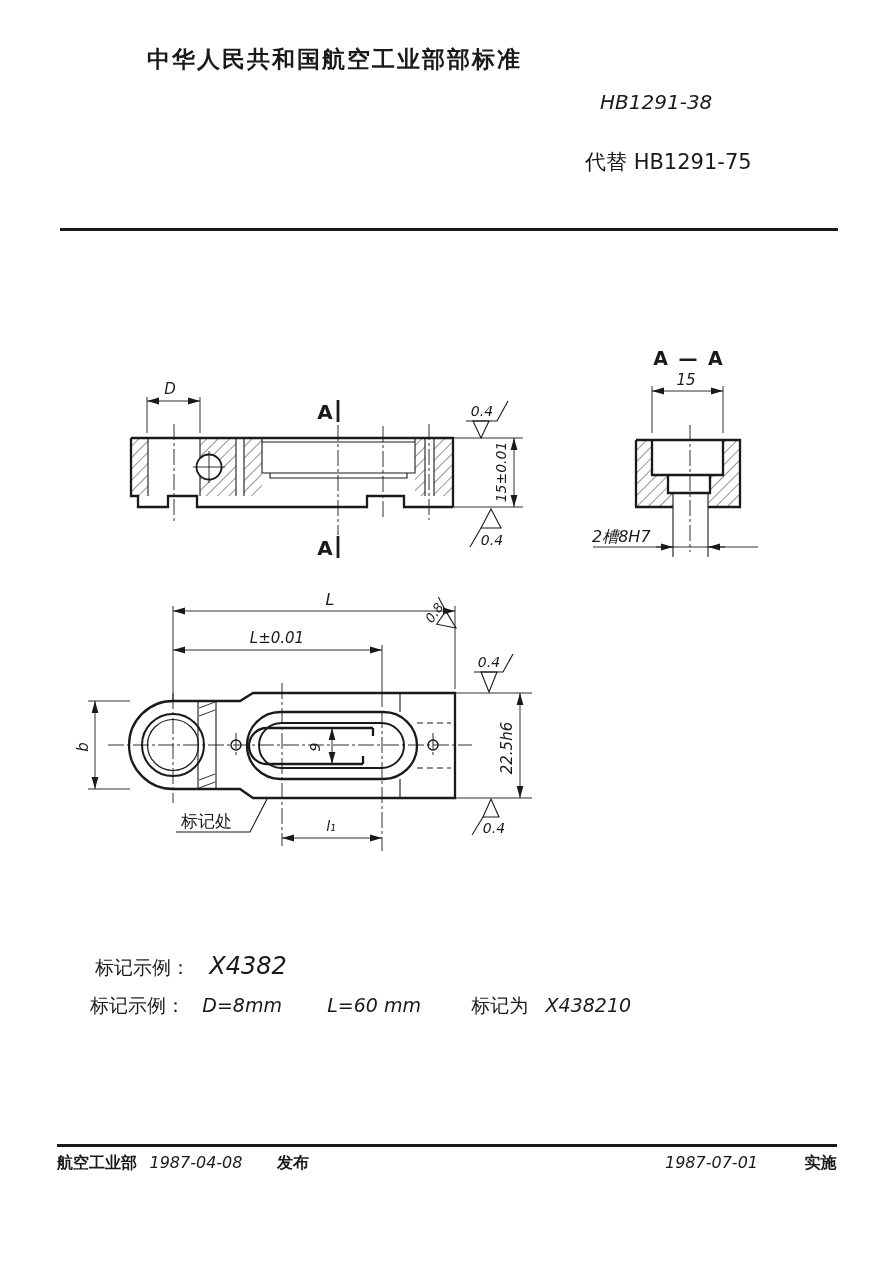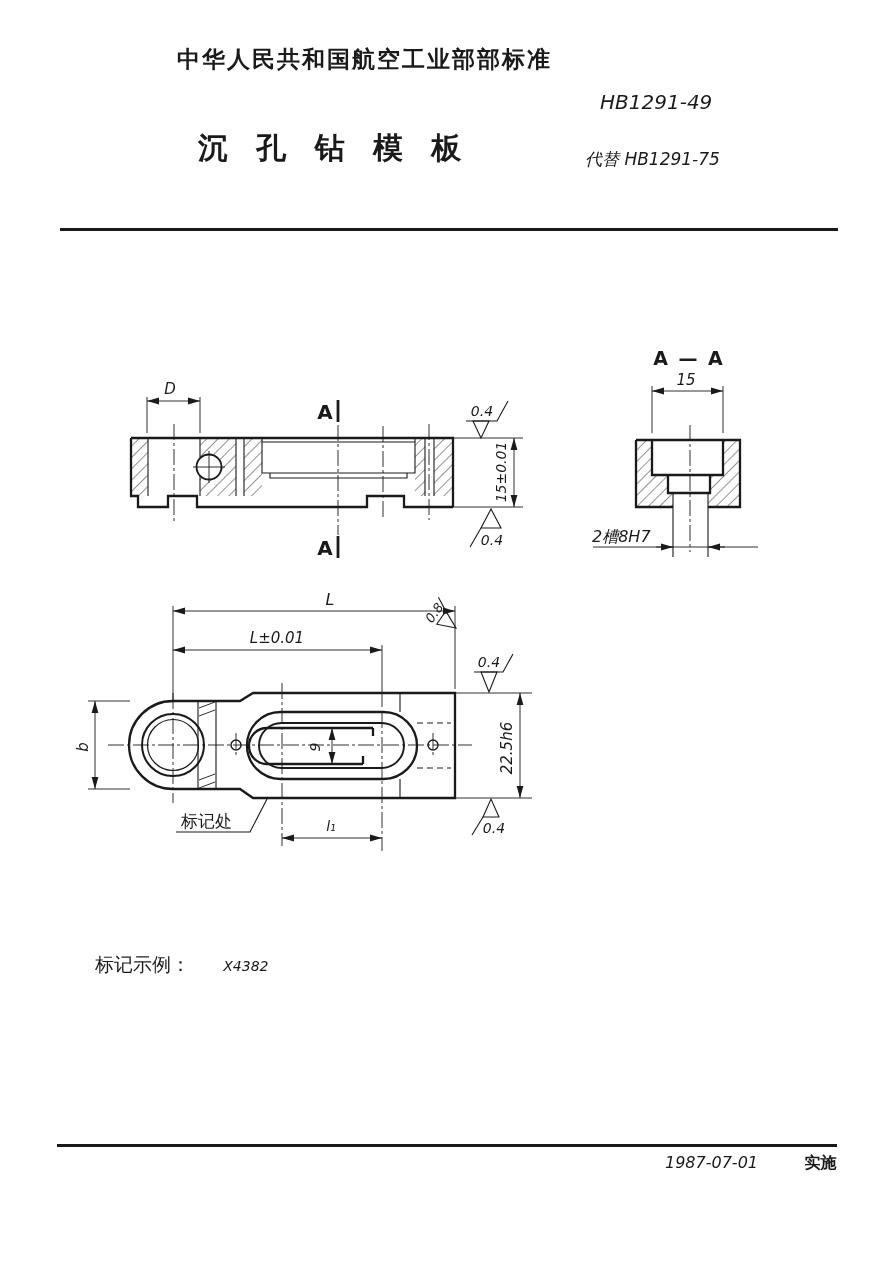--- a/index.html
+++ b/index.html
@@ -2,21 +2,21 @@
 <html><head>
 <meta charset="utf-8">
 <style>
   html,body{margin:0;padding:0;background:#e8e8e8;}
   #paper{position:relative;width:880px;height:1284px;background:#ffffff;overflow:hidden;
          font-family:"Liberation Sans",sans-serif;color:#1a1a1a;}
   .abs{position:absolute;white-space:nowrap;}
   .hdr{font-size:23px;font-weight:bold;letter-spacing:2px;}
   .code{font-style:italic;font-size:20px;font-family:"DejaVu Sans",sans-serif;}
   .doc-title{font-size:30px;font-weight:bold;letter-spacing:10px;}
-  .supersede{font-size:17px;font-style:italic;font-family:"DejaVu Sans",sans-serif;}
+  .supersede{font-size:21px;font-family:"DejaVu Sans",sans-serif;}
   .rule{position:absolute;background:#1a1a1a;}
   .cls-line{font-size:19px;}
   .it{font-style:italic;font-family:"DejaVu Sans",sans-serif;}
   .ft{font-size:16px;}
   .b{font-weight:bold;}
   svg{position:absolute;left:0;top:0;}
   svg text{fill:#1a1a1a;}
   .ln-thick{stroke:#1a1a1a;stroke-width:2.3;fill:none;stroke-linejoin:miter;}
   .ln{stroke:#1a1a1a;stroke-width:1.1;fill:none;}
   .ln-x{stroke:#1a1a1a;stroke-width:0.9;fill:none;}
@@ -25,23 +25,22 @@
   .hf{fill:url(#hatch);stroke:none;}
   .dim{font:italic 15px "DejaVu Sans",sans-serif;}
   .dim-s{font:italic 14px "DejaVu Sans",sans-serif;}
   .cjk-svg{font:16px "Liberation Sans",sans-serif;}
 </style>
 </head>
 <body>
 
 <div id="paper">
 
-  <div class="abs hdr" style="left:147px;top:44px;margin-left:30px;">中华人民共和国航空工业部部标准</div>
-  <div class="abs code" style="left:600px;top:90px;">HB1291-49</div>
-  <div class="abs doc-title" style="left:198px;top:128px;">沉 孔 钻 模 板</div>
+  <div class="abs hdr" style="left:147px;top:44px;">中华人民共和国航空工业部部标准</div>
+  <div class="abs code" style="left:600px;top:90px;">HB1291-38</div>
   <div class="abs supersede" style="left:585px;top:148px;">代替 HB1291-75</div>
   <div class="rule" style="left:60px;top:228px;width:778px;height:3px;"></div>
 
   <svg width="880" height="880" viewBox="0 0 880 880">
     <defs>
       <pattern id="hatch" patternUnits="userSpaceOnUse" width="8" height="8" patternTransform="rotate(45)">
         <line x1="0" y1="0" x2="0" y2="8" stroke="#2a2a2a" stroke-width="1"></line>
       </pattern>
       <marker id="arrE" markerUnits="userSpaceOnUse" markerWidth="14" markerHeight="10" refX="13" refY="5" orient="auto">
         <path d="M13,5 L1,1.6 L1,8.4 Z" fill="#1a1a1a"></path>
@@ -211,22 +210,34 @@
 
       <g>
         <text class="cjk-svg" x="181" y="827" style="font-size:17px">标记处</text>
         <path class="ln" d="M176,832 H250 L267,799"></path>
       </g>
     </g>
   </svg>
 
   <div class="abs cls-line" style="left:95px;top:952px;">
     <span>标记示例：</span>
-    <span class="it" style="margin-left:28px;font-size:14px;">X4382</span>
+    <span class="it" style="margin-left:14px;font-size:24px;">X4382</span>
+  </div>
+  <div class="abs cls-line" style="left:90px;top:993px;">
+    <span>标记示例：</span>
+    <span class="it" style="margin-left:12px;">D=8mm</span>
+    <span class="it" style="margin-left:40px;">L=60 mm</span>
+    <span style="margin-left:45px;">标记为</span>
+    <span class="it" style="margin-left:12px;">X438210</span>
   </div>
 
   <div class="rule" style="left:57px;top:1144px;width:780px;height:3px;"></div>
+  <div class="abs ft" style="left:57px;top:1153px;">
+    <span class="b">航空工业部</span>
+    <span class="it" style="margin-left:8px;">1987-04-08</span>
+    <span class="b" style="margin-left:30px;">发布</span>
+  </div>
   <div class="abs ft" style="left:637px;top:1153px;margin-left:28px;">
     <span class="it">1987-07-01</span>
     <span class="b" style="margin-left:42px;">实施</span>
   </div>
 
 </div>
 
 </body></html>

